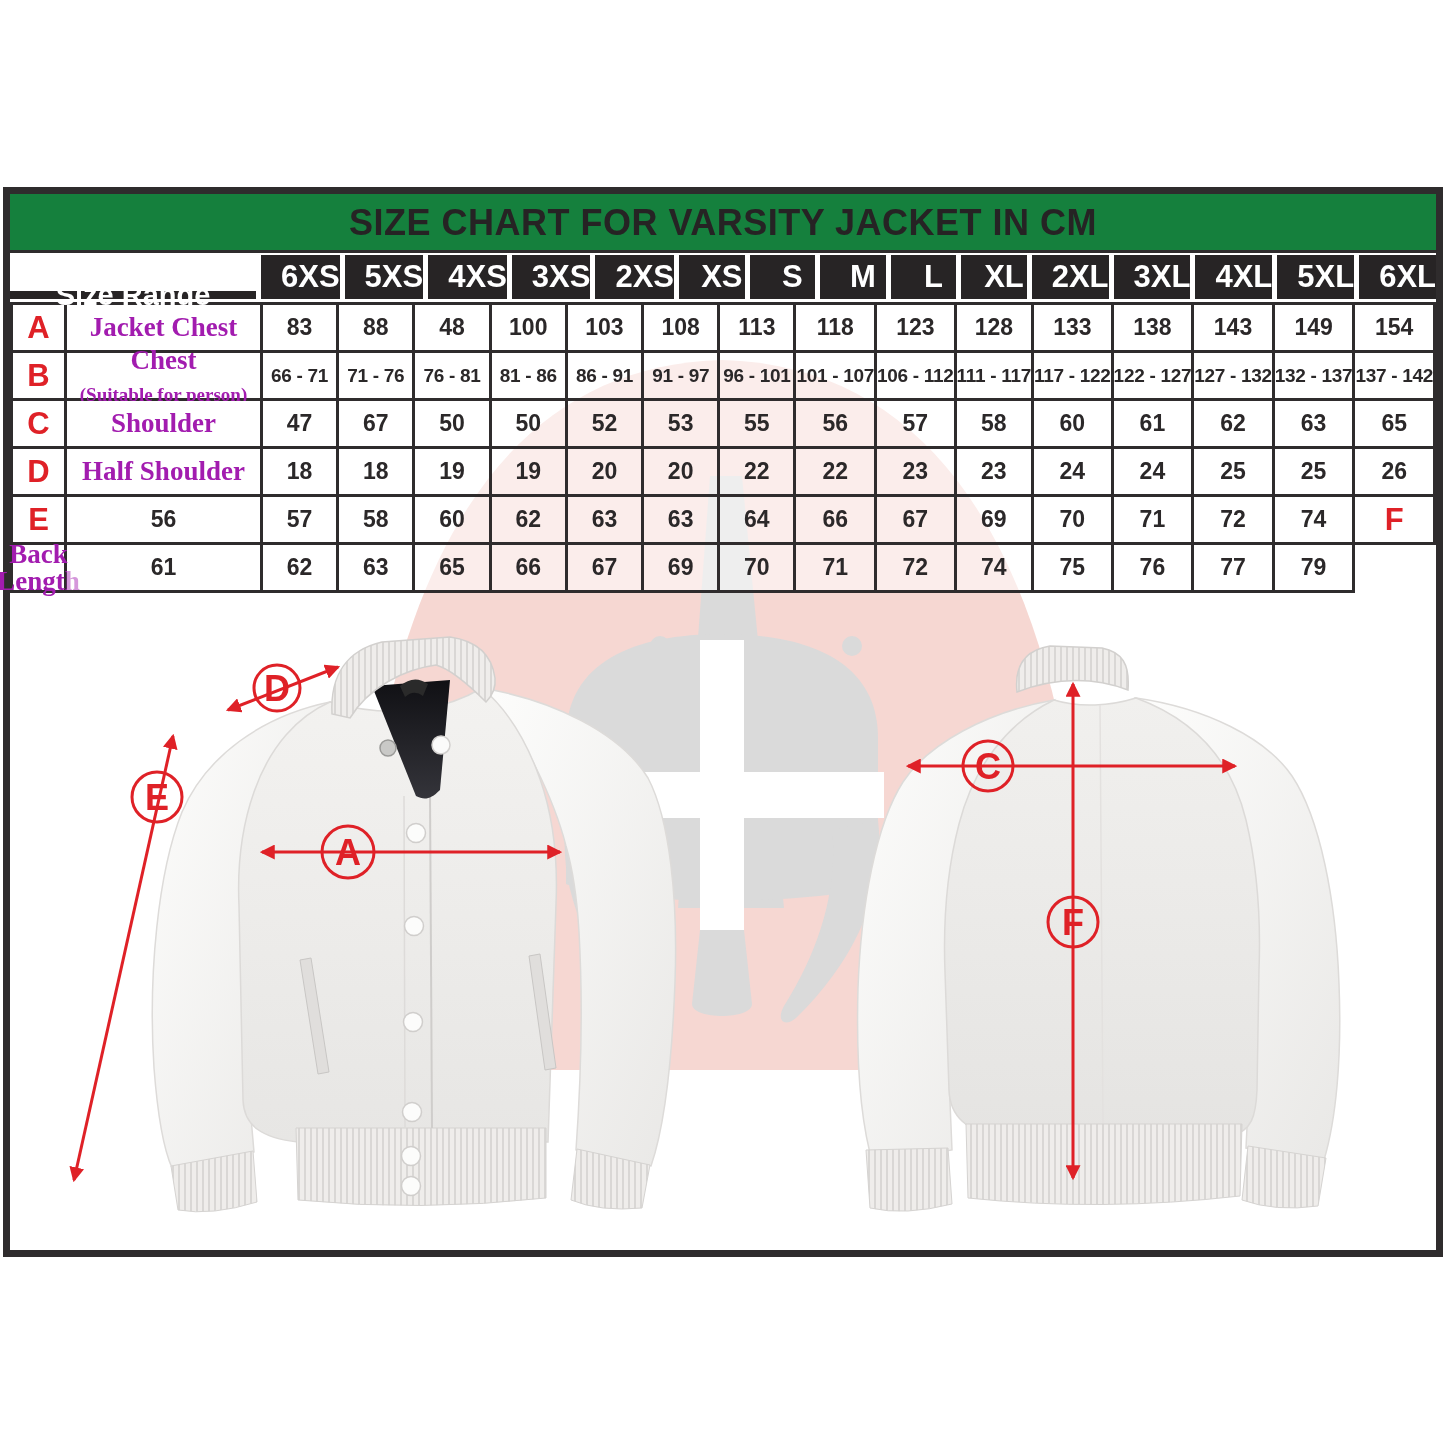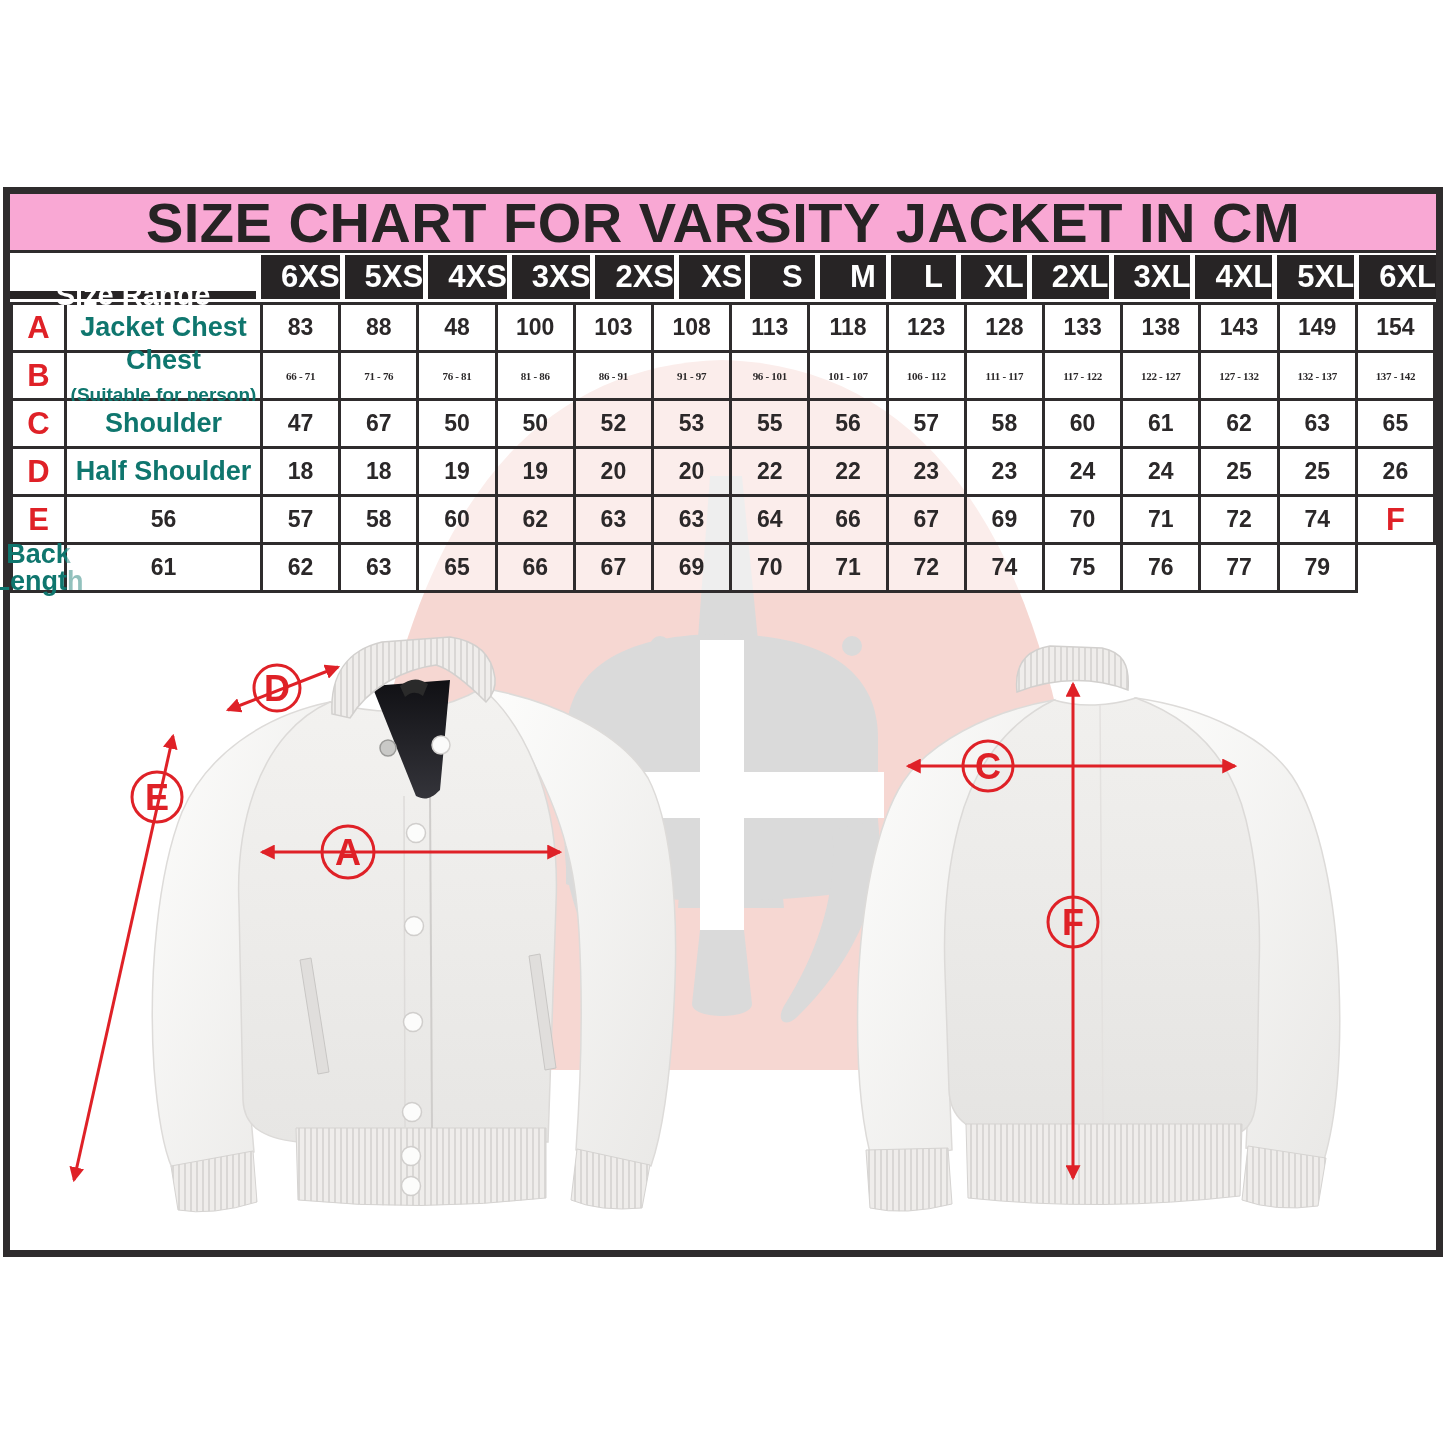--- a/index.html
+++ b/index.html
@@ -8,22 +8,22 @@
     font-family:"Liberation Sans", sans-serif;overflow:hidden;
   }
   
   #artwork{position:absolute;left:0;top:0;width:1445px;height:1445px;z-index:0;}
   
   .frame{
     position:absolute;left:3px;top:187px;width:1440px;height:1070px;
     box-sizing:border-box;border:7px solid #2f2c2d;background:transparent;z-index:1;
   }
   .title{
-    height:56px;line-height:58px;text-align:center;background:#f9a8d4;
-    font-size:56px;font-weight:700;color:#262324;letter-spacing:0.5px;white-space:nowrap;
+    height:56px;line-height:58px;text-align:center;background:#15803d;
+    font-size:36px;font-weight:700;color:#262324;letter-spacing:0.5px;white-space:nowrap;
   }
   .thead{
     display:flex;gap:5px;height:44px;padding:2px 0 3px 0;background:#ffffff;
     border-top:3px solid #2f2c2d;box-sizing:content-box;
   }
   .corner{
     width:246px;flex:0 0 246px;background:#272425;color:#ffffff;
     font-size:29px;font-weight:700;display:flex;align-items:center;justify-content:center;margin-top:36px;
   }
   .hcell{
@@ -33,24 +33,24 @@
   .tgrid{
     display:grid;grid-template-columns:54px 196px repeat(15,1fr);grid-auto-rows:48px;
     border-top:3px solid #2f2c2d;border-left:3px solid #2f2c2d;width:1426px;box-sizing:border-box;
   }
   .cell{
     border-right:3px solid #2f2c2d;border-bottom:3px solid #2f2c2d;
     display:flex;flex-direction:column;align-items:center;justify-content:center;
     box-sizing:border-box;text-align:center;
   }
   .c-letter{background:#ffffff;color:#df2127;font-size:31px;font-weight:700;}
-  .c-label{background:#ffffff;color:#0f766e;font-size:27px;font-weight:700;line-height:1.0;}
+  .c-label{background:#ffffff;color:#a21caf;font-size:27px;font-weight:700;line-height:1.0;font-family:Liberation Serif, serif;}
   .c-label .sub{font-size:19px;font-weight:700;margin-top:11px;white-space:nowrap;}
   .c-val{background:rgba(255,255,255,0.55);color:#2b2829;font-size:23px;font-weight:700;white-space:nowrap;}
-  .c-val.small{font-size:11px;letter-spacing:-0.3px;font-family:Liberation Serif, serif;}
+  .c-val.small{font-size:19px;letter-spacing:-0.3px;}
   .ann-letter{font:700 36px "Liberation Sans", sans-serif;fill:#df2127;}
 </style>
 </head>
 <body>
 
 <svg id="artwork" viewBox="0 0 1445 1445">
   <defs>
     <linearGradient id="gBody" x1="0" y1="0" x2="0" y2="1">
       <stop offset="0" stop-color="#f3f2f0"></stop>
         <stop offset="1" stop-color="#e7e6e4"></stop>

